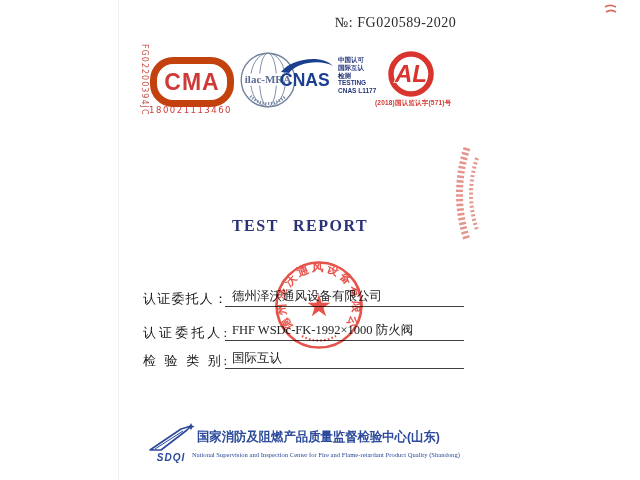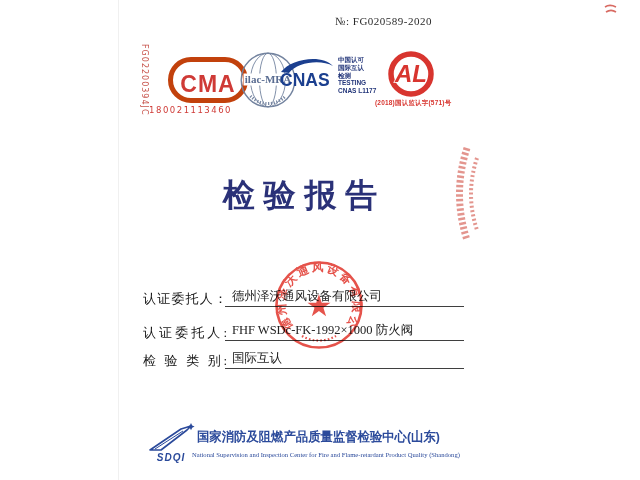--- a/index.html
+++ b/index.html
@@ -1,27 +1,27 @@
 <!DOCTYPE html>
 <html><head>
 <meta charset="utf-8">
 <style>
   html,body{margin:0;padding:0;background:#fff;}
   .page{position:relative;width:640px;height:480px;background:#ffffff;overflow:hidden;
         font-family:"Liberation Serif",serif;}
   .page-edge{position:absolute;left:118px;top:0;width:1px;height:480px;background:#f0f0f0;}
 
   
-  .report-no{position:absolute;left:335px;top:15px;font-size:11px;color:#2a2a2a;letter-spacing:.5px;white-space:nowrap;}
+  .report-no{position:absolute;left:335px;top:15px;font-size:14px;color:#2a2a2a;letter-spacing:.5px;white-space:nowrap;}
 
   
   .side-code{position:absolute;left:149px;top:44px;transform-origin:0 0;transform:rotate(90deg);
              font-family:"DejaVu Sans",sans-serif;font-size:8px;color:#c8554d;letter-spacing:1px;white-space:nowrap;}
-  .cma-box{position:absolute;left:168px;top:57px;width:70px;height:36px;border:5px solid #c2410c;border-radius:23px;
-           display:flex;align-items:flex-end;justify-content:center;}
+  .cma-box{position:absolute;left:150px;top:57px;width:70px;height:36px;border:7px solid #c2410c;border-radius:23px;
+           display:flex;align-items:center;justify-content:center;}
   .cma-box span{font-family:"Liberation Sans",sans-serif;font-weight:bold;font-size:23px;color:#cf3a36;letter-spacing:1px;}
   .cma-number{position:absolute;left:148px;top:105px;width:84px;text-align:right;
               font-family:"DejaVu Sans",sans-serif;font-size:8.5px;color:#cf3a36;letter-spacing:1.5px;}
   .ilac-svg{position:absolute;left:240px;top:52px;width:56px;height:56px;}
   .cnas-svg{position:absolute;left:279px;top:56px;width:56px;height:34px;}
   .cnas-info{position:absolute;left:338px;top:56px;font-family:"Liberation Sans",sans-serif;
              font-size:6.5px;line-height:7.8px;color:#23367a;font-weight:bold;}
   .cal-svg{position:absolute;left:387px;top:50px;width:48px;height:48px;}
   .cal-caption{position:absolute;left:375px;top:99px;font-family:"Liberation Sans",sans-serif;
                font-size:6.5px;color:#d8352f;font-weight:bold;letter-spacing:.2px;}
@@ -103,21 +103,21 @@
 
   <svg class="artifact" viewBox="0 0 13 11">
     <path d="M1,3 C4,1 8,1 12,3 M2,8 C5,6 9,6 12,8" stroke="#d86a62" stroke-width="1.6" fill="none"></path>
   </svg>
 
   <svg class="partial-seal" viewBox="0 0 42 96">
     <path d="M17,2 Q2,48 17,94" fill="none" stroke="#dd7b72" stroke-width="7" stroke-dasharray="2.5,2.2"></path>
     <path d="M27,12 Q15,48 27,84" fill="none" stroke="#dd7b72" stroke-width="4" stroke-dasharray="2,2.4"></path>
   </svg>
 
-  <div class="title-zh">检 验 报 告</div>
+  <div class="title-en">TEST REPORT</div>
 
   <div class="field-row row-1">
     <div class="field-label">认证委托人：</div>
     <div class="field-value">德州泽沃通风设备有限公司</div>
   </div>
   <div class="field-row row-2">
     <div class="field-label">认证委托人:</div>
     <div class="field-value">FHF WSDc-FK-1992×1000 防火阀</div>
   </div>
   <div class="field-row row-3">

